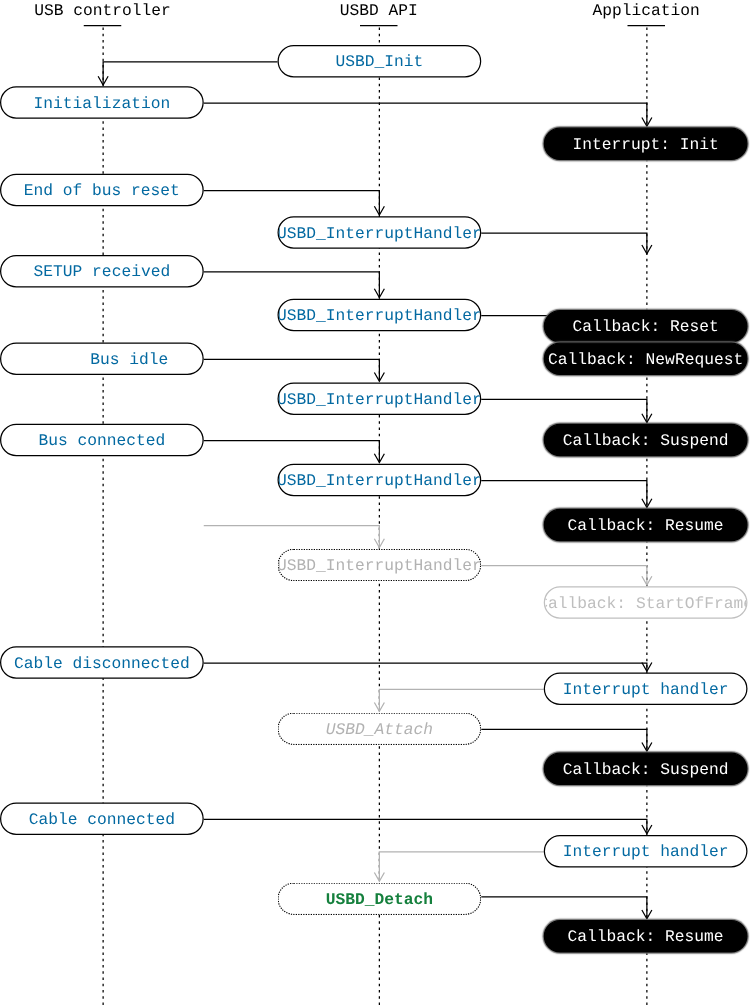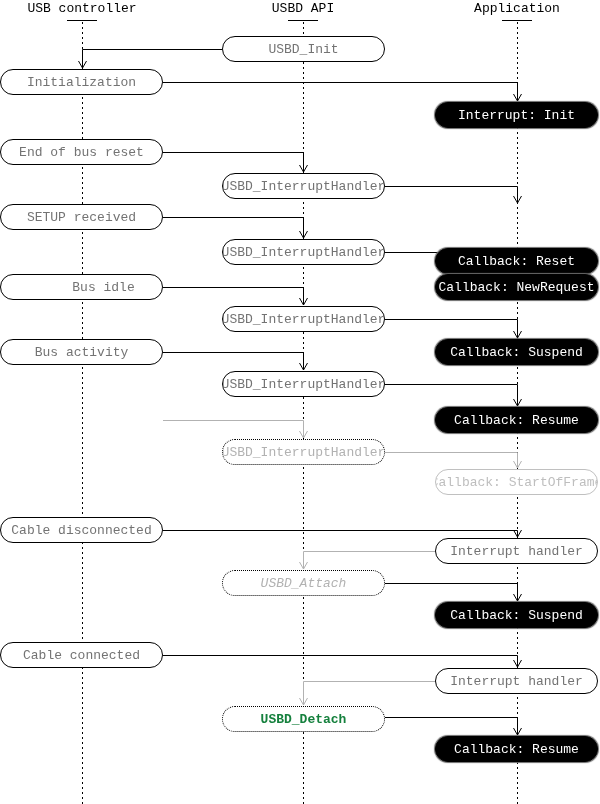--- a/index.html
+++ b/index.html
@@ -7,21 +7,21 @@
     position:relative; width:600px; height:804px; background:#ffffff;
     font-family:"Liberation Mono","DejaVu Sans Mono",monospace; overflow:hidden;
   }
   svg.wires { position:absolute; left:0; top:0; z-index:0; }
   .lane-header {
     position:absolute; top:1px; transform:translateX(-50%);
     font-size:13px; color:#000; white-space:nowrap; z-index:2;
   }
   .node {
     position:absolute; width:163px; height:26px; box-sizing:border-box;
-    border:1px solid #000; border-radius:13px; background:#fff; color:#737373;
+    border:1px solid #000; border-radius:13px; background:#fff; color:#0369a1;
     display:flex; align-items:center; justify-content:center;
     font-size:13px; white-space:nowrap; overflow:hidden; z-index:1;
   }
   .node.filled { background:#000; color:#fff; border-color:#000; box-shadow:0 0 1px 1px #6a6a6a; }
   .node.dotted { border:1px dotted #000; }
   .node.ghost  { }
 </style>
 </head>
 <body>
 
@@ -77,21 +77,21 @@
     <div class="node plain" style="left: 0px; top: 69px;">Initialization</div>
     <div class="node filled" style="left: 435px; top: 102px;">Interrupt: Init</div>
     <div class="node plain" style="left: 0px; top: 139px;">End of bus reset</div>
     <div class="node plain" style="left: 222px; top: 173px;">USBD_InterruptHandler</div>
     <div class="node plain" style="left: 0px; top: 204px;">SETUP received</div>
     <div class="node filled" style="left: 435px; top: 204px; margin-top: 44px;">Callback: Reset</div>
     <div class="node plain" style="left: 222px; top: 239px;">USBD_InterruptHandler</div>
     <div class="node plain" style="left: 0px; top: 274px; padding-left: 44px;">Bus idle</div>
     <div class="node filled" style="left: 435px; top: 274px;">Callback: NewRequest</div>
     <div class="node plain" style="left: 222px; top: 306px;">USBD_InterruptHandler</div>
-    <div class="node plain" style="left: 0px; top: 339px;">Bus activity</div>
+    <div class="node plain" style="left: 0px; top: 339px;">Bus connected</div>
     <div class="node filled" style="left: 435px; top: 339px;">Callback: Suspend</div>
     <div class="node plain" style="left: 222px; top: 371px;">USBD_InterruptHandler</div>
     <div class="node filled" style="left: 435px; top: 407px;">Callback: Resume</div>
     <div class="node dotted" style="left: 222px; top: 439px; color: rgb(178, 178, 178);">USBD_InterruptHandler</div>
     <div class="node ghost" style="left: 435px; top: 469px; border-color: rgb(192, 192, 192); color: rgb(190, 190, 190);">Callback: StartOfFrame</div>
     <div class="node plain" style="left: 0px; top: 517px;">Cable disconnected</div>
     <div class="node plain" style="left: 435px; top: 538px;">Interrupt handler</div>
     <div class="node dotted" style="left: 222px; top: 570px; color: rgb(178, 178, 178); font-style: italic;">USBD_Attach</div>
     <div class="node filled" style="left: 435px; top: 602px;">Callback: Suspend</div>
     <div class="node plain" style="left: 0px; top: 642px;">Cable connected</div>

